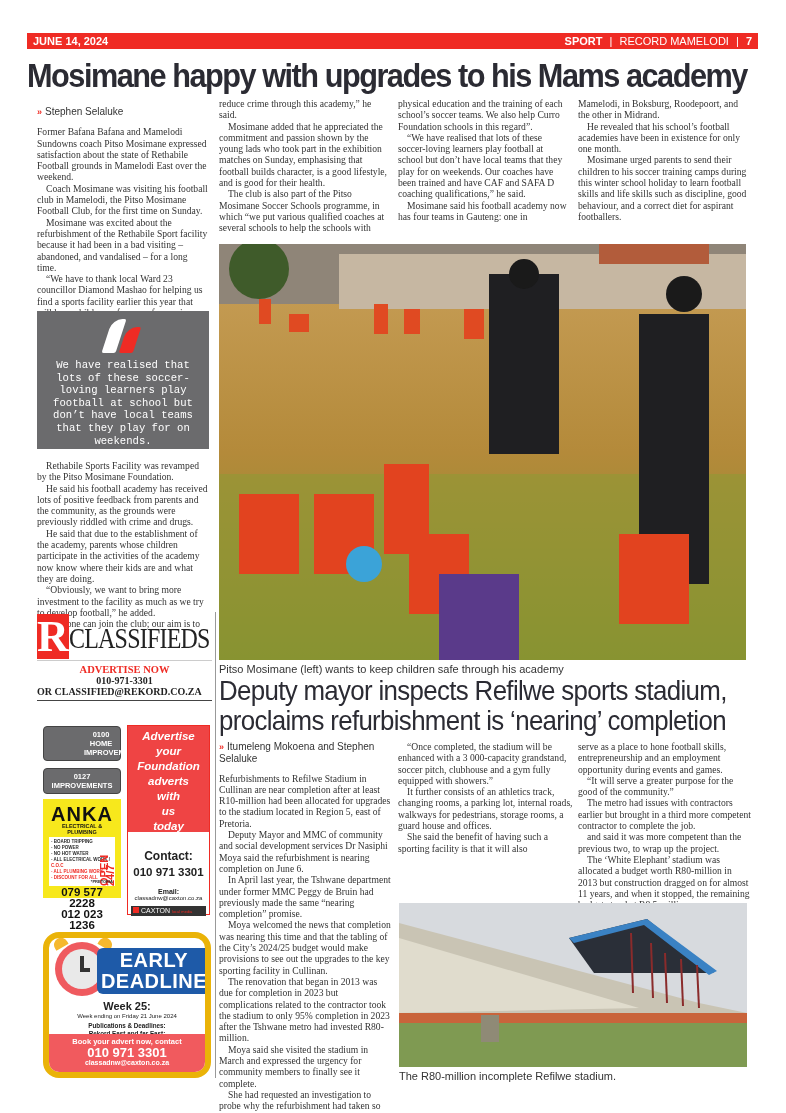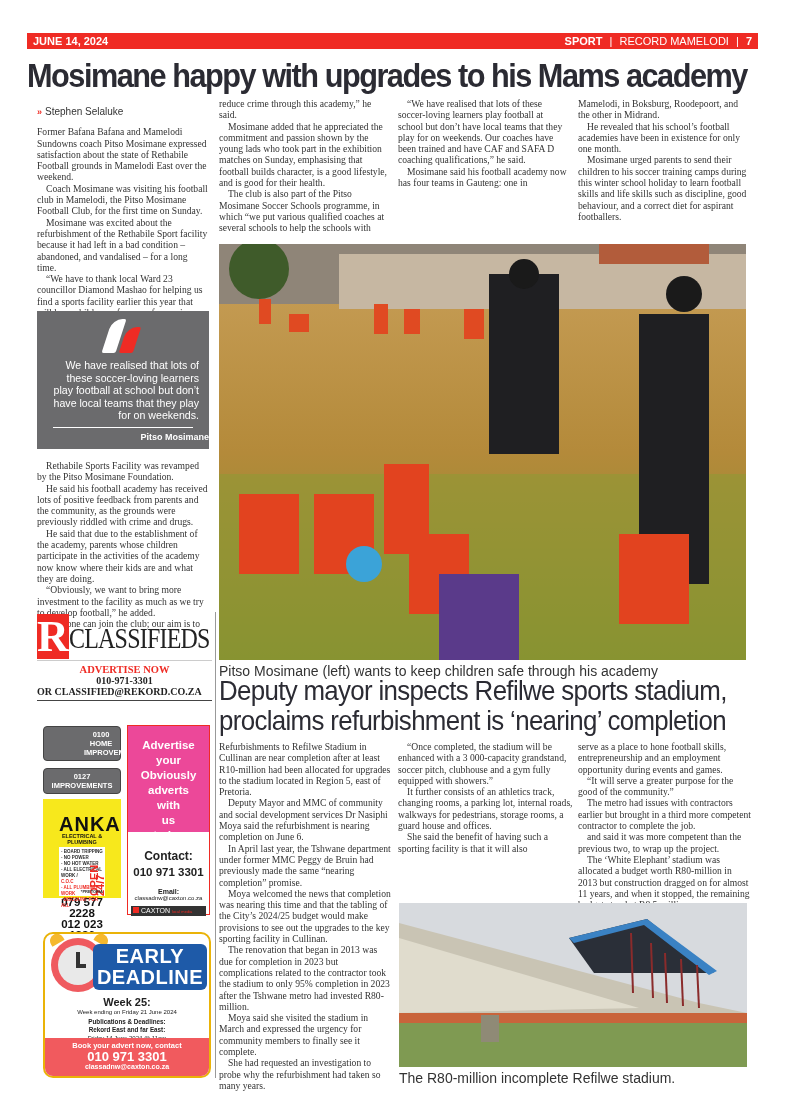--- a/index.html
+++ b/index.html
@@ -13,65 +13,65 @@
 
   .headline1 { position: absolute; left: 27px; top: 56px; width: 740px; font-family: "Liberation Sans", sans-serif; font-weight: bold;
     font-size: 33px; line-height: 40px; color: #2b2b33; letter-spacing: -1.6px; transform: scaleX(0.93); transform-origin: left; white-space: nowrap; }
 
   .col { position: absolute; font-size: 9.6px; line-height: 11.3px; color: #333; text-align: left; }
   .col p { text-indent: 9px; }
   .col p.first { text-indent: 0; }
   .byline { font-family: "Liberation Sans", sans-serif; font-size: 10px; color: #333; margin-bottom: 8px; }
   .byline .arrows { color: #ef2b24; font-weight: bold; margin-right: 3px; font-size: 9px; }
 
-  .quote-box { position: absolute; left: 37px; top: 311px; width: 172px; height: 138px; background: #6b6b6d; color: #fff; text-align: right; font-family: Liberation Sans, sans-serif; }
+  .quote-box { position: absolute; left: 37px; top: 311px; width: 172px; height: 138px; background: #6b6b6d; color: #fff; text-align: center; font-family: Liberation Mono, monospace; }
   .quote-mark { position: relative; margin: 8px auto 4px; width: 36px; height: 36px; }
   .quote-mark .w { position: absolute; left: 2px; top: 0; width: 14px; height: 34px; background: #fff; transform: skewX(-18deg); border-radius: 10px 2px 2px 2px; }
   .quote-mark .r { position: absolute; left: 18px; top: 8px; width: 14px; height: 26px; background: #ef2b24; transform: skewX(-18deg); border-radius: 10px 2px 2px 2px; }
   .quote-text { font-size: 10.6px; line-height: 12.6px; padding: 0 10px; }
   .quote-rule { width: 140px; height: 1px; background: #fff; margin: 5px auto 4px; }
   .quote-author { font-size: 9px; font-weight: bold; }
 
   .photo1 { position: absolute; left: 219px; top: 244px; width: 527px; height: 416px; overflow: hidden; background: #b58d3e; }
-  .caption { position: absolute; font-family: "Liberation Sans", sans-serif; font-size: 14px; color: #333; }
+  .caption { position: absolute; font-family: "Liberation Sans", sans-serif; font-size: 11px; color: #333; }
 
   .headline2 { position: absolute; left: 219px; top: 676px; width: 540px; font-family: "Liberation Sans", sans-serif; font-size: 27.5px; line-height: 30px; color: #2b2b33; letter-spacing: -0.7px; transform: scaleX(0.94); transform-origin: left; white-space: nowrap; }
 
   .photo2 { position: absolute; left: 399px; top: 903px; width: 348px; height: 164px; overflow: hidden; background: #d6d9dc; }
 
   
   .classifieds { position: absolute; left: 37px; top: 612px; width: 175px; }
   .cl-head { display: flex; align-items: stretch; height: 49px; border-bottom: 1px solid #ccc; }
   .cl-r { width: 38px; height: 45px; background: #ef2b24; color: #fff; font-family: "Liberation Serif", serif; font-weight: bold; font-size: 44px; line-height: 45px; text-align: center; margin-top: 2px; }
   .cl-word { font-family: "Liberation Serif", serif; font-size: 30px; line-height: 52px; color: #222; letter-spacing: -1px; transform: scaleX(0.8); transform-origin: left; white-space: nowrap; }
   .cl-adv { text-align: center; font-family: "Liberation Serif", serif; font-weight: bold; color: #ef2b24; font-size: 10.5px; margin-top: 3px; }
   .cl-phone { text-align: center; font-family: "Liberation Serif", serif; font-weight: bold; font-size: 10px; color: #222; }
   .cl-email { text-align: left; font-family: "Liberation Serif", serif; font-weight: bold; font-size: 10px; color: #222; padding-bottom: 3px; border-bottom: 1px solid #444; }
 
   .cat-btn { position: absolute; width: 78px; background: #6b6b6d; color: #fff; border-radius: 4px; border: 1px solid #444; font-family: "Liberation Sans", sans-serif; font-size: 7.5px; line-height: 9px; text-align: center; padding: 3px 2px; font-weight: bold; }
 
-  .anka { position: absolute; left: 43px; top: 799px; width: 78px; height: 99px; background: #f7e81c; padding: 16px; font-family: "Liberation Sans", sans-serif; }
+  .anka { position: absolute; left: 43px; top: 799px; width: 78px; height: 99px; background: #f7e81c; padding: 6px; font-family: "Liberation Sans", sans-serif; }
   .anka-title { font-size: 20px; font-weight: bold; color: #111; text-align: center; line-height: 18px; letter-spacing: 1px; }
   .anka-sub { font-size: 5.5px; font-weight: bold; text-align: center; color: #111; }
   .anka-list { background: #fff; margin-top: 2px; height: 49px; position: relative; padding: 2px; font-size: 4.5px; line-height: 6px; font-weight: bold; }
   .anka-list .red { color: #ef2b24; }
   .anka-open { position: absolute; right: 2px; top: 4px; writing-mode: vertical-rl; transform: rotate(180deg); color: #ef2b24; font-weight: bold; font-size: 11px; }
   .anka-phones { font-size: 11.5px; font-weight: bold; line-height: 11px; text-align: center; color: #111; margin-top: 1px; }
 
   .adv-box { position: absolute; left: 127px; top: 725px; width: 83px; height: 190px; border: 1px solid #ef2b24; background: #fff; font-family: "Liberation Sans", sans-serif; text-align: center; }
-  .adv-red { background: #ec4899; color: #fff; font-weight: bold; font-size: 11.5px; line-height: 15px; padding: 12px 2px; height: 106px; }
+  .adv-red { background: #ef4444; color: #fff; font-weight: bold; font-size: 11.5px; line-height: 15px; padding: 3px 2px; height: 106px; font-style: italic; }
   .adv-contact { font-weight: bold; font-size: 12px; margin-top: 17px; color: #222; }
   .adv-phone { font-weight: bold; font-size: 11.5px; color: #222; margin-top: 3px; }
   .adv-elabel { font-weight: bold; font-size: 7px; margin-top: 10px; color: #222; }
   .adv-email { font-size: 6px; color: #222; }
   .caxton { margin: 5px 3px 0; height: 10px; background: #333; color: #fff; font-size: 7px; line-height: 10px; text-align: left; padding-left: 2px; }
   .caxton .logo { display: inline-block; width: 6px; height: 6px; background: #ef2b24; margin-right: 2px; }
   .caxton .sm { font-size: 4px; color: #ef2b24; }
 
-  .deadline { position: absolute; left: 43px; top: 932px; width: 168px; height: 146px; border: 2px solid #eab308; border-radius: 10px; overflow: hidden; font-family: "Liberation Sans", sans-serif; background: #fff; }
+  .deadline { position: absolute; left: 43px; top: 932px; width: 168px; height: 146px; border: 6px solid #eab308; border-radius: 16px; overflow: hidden; font-family: "Liberation Sans", sans-serif; background: #fff; }
   .dl-clock { position: absolute; left: 6px; top: 4px; width: 54px; height: 54px; border-radius: 50%; background: #ef5a5f; }
   .dl-clock .face { position: absolute; left: 7px; top: 7px; width: 40px; height: 40px; border-radius: 50%; background: #e9e9e9; }
   .dl-clock .hand1 { position: absolute; left: 25px; top: 14px; width: 4px; height: 15px; background: #333; }
   .dl-clock .hand2 { position: absolute; left: 25px; top: 26px; width: 10px; height: 4px; background: #333; }
   .dl-bell1, .dl-bell2 { position: absolute; top: 0; width: 14px; height: 10px; background: #f5b82e; border-radius: 10px 10px 0 0; }
   .dl-bell1 { left: 4px; transform: rotate(-30deg); }
   .dl-bell2 { left: 50px; transform: rotate(30deg); }
   .dl-banner { position: absolute; left: 48px; top: 10px; width: 114px; height: 46px; background: #1e5aa8; border-radius: 6px; color: #fff; font-weight: bold; text-align: center; font-size: 20px; line-height: 21px; padding-top: 2px; letter-spacing: 0.5px; }
   .dl-body { position: absolute; top: 62px; left: 0; width: 100%; text-align: center; color: #222; }
   .dl-week { font-weight: bold; font-size: 11px; }
@@ -97,21 +97,21 @@
     <span>7</span>
   </span>
 </div>
 
 <h1 class="headline1">Mosimane happy with upgrades to his Mams academy</h1>
 
 <div class="col" style="left:37px; top:106px; width:172px;">
   <div class="byline"><span class="arrows">»</span><span>Stephen Selaluke</span></div>
   <p class="first">Former Bafana Bafana and Mamelodi Sundowns coach Pitso Mosimane expressed satisfaction about the state of Rethabile Football grounds in Mamelodi East over the weekend.</p>
   <p>Coach Mosimane was visiting his football club in Mamelodi, the Pitso Mosimane Football Club, for the first time on Sunday.</p>
-  <p>Mosimane was excited about the refurbishment of the Rethabile Sport facility because it had left in a bad condition – abandoned, and vandalised – for a long time.</p>
+  <p>Mosimane was excited about the refurbishment of the Rethabile Sport facility because it had been in a bad visiting – abandoned, and vandalised – for a long time.</p>
   <p>“We have to thank local Ward 23 councillor Diamond Mashao for helping us find a sports facility earlier this year that will keep children safe, away from crime and drugs and a place where parents will always know where their children are at all times.”</p>
 </div>
 
 <div class="quote-box">
   <div class="quote-mark">
       <div class="w"></div>
       <div class="r"></div>
     </div>
   <div class="quote-text">We have realised that lots of these soccer-loving learners play football at school but don’t have local teams that they play for on weekends.</div>
   <div class="quote-rule"></div>
@@ -125,20 +125,21 @@
   <p>“Obviously, we want to bring more investment to the facility as much as we try to develop football,” he added.</p>
   <p>“Anyone can join the club; our aim is to</p>
 </div>
 
 <div class="col" style="left:219px; top:98px; width:172px;">
   <p class="first">reduce crime through this academy,” he said.</p>
   <p>Mosimane added that he appreciated the commitment and passion shown by the young lads who took part in the exhibition matches on Sunday, emphasising that football builds character, is a good lifestyle, and is good for their health.</p>
   <p>The club is also part of the Pitso Mosimane Soccer Schools programme, in which “we put various qualified coaches at several schools to help the schools with</p>
 </div>
 <div class="col" style="left:398px; top:98px; width:172px;">
+  <p class="first">physical education and the training of each school’s soccer teams. We also help Curro Foundation schools in this regard”.</p>
   <p>“We have realised that lots of these soccer-loving learners play football at school but don’t have local teams that they play for on weekends. Our coaches have been trained and have CAF and SAFA D coaching qualifications,” he said.</p>
   <p>Mosimane said his football academy now has four teams in Gauteng: one in</p>
 </div>
 <div class="col" style="left:578px; top:98px; width:172px;">
   <p class="first">Mamelodi, in Boksburg, Roodepoort, and the other in Midrand.</p>
   <p>He revealed that his school’s football academies have been in existence for only one month.</p>
   <p>Mosimane urged parents to send their children to his soccer training camps during this winter school holiday to learn football skills and life skills such as discipline, good behaviour, and a correct diet for aspirant footballers.</p>
 </div>
 
 <div class="photo1">
@@ -179,20 +180,21 @@
   </svg>
 </div>
 <div class="caption" style="left:219px; top:663px;">Pitso Mosimane (left) wants to keep children safe through his academy</div>
 
 <div class="headline2">
   <div>Deputy mayor inspects Refilwe sports stadium,</div>
   <div>proclaims refurbishment is ‘nearing’ completion</div>
 </div>
 
 <div class="col" style="left:219px; top:741px; width:172px;">
+  <div class="byline"><span class="arrows">»</span><span>Itumeleng Mokoena and Stephen Selaluke</span></div>
   <p class="first">Refurbishments to Refilwe Stadium in Cullinan are near completion after at least R10-million had been allocated for upgrades to the stadium located in Region 5, east of Pretoria.</p>
   <p>Deputy Mayor and MMC of community and social development services Dr Nasiphi Moya said the refurbishment is nearing completion on June 6.</p>
   <p>In April last year, the Tshwane department under former MMC Peggy de Bruin had previously made the same “nearing completion” promise.</p>
   <p>Moya welcomed the news that completion was nearing this time and that the tabling of the City’s 2024/25 budget would make provisions to see out the upgrades to the key sporting facility in Cullinan.</p>
   <p>The renovation that began in 2013 was due for completion in 2023 but complications related to the contractor took the stadium to only 95% completion in 2023 after the Tshwane metro had invested R80-million.</p>
   <p>Moya said she visited the stadium in March and expressed the urgency for community members to finally see it complete.</p>
   <p>She had requested an investigation to probe why the refurbishment had taken so many years.</p>
 </div>
 <div class="col" style="left:398px; top:741px; width:175px;">
   <p>“Once completed, the stadium will be enhanced with a 3 000-capacity grandstand, soccer pitch, clubhouse and a gym fully equipped with showers.”</p>
@@ -266,21 +268,21 @@
   <div class="anka-phones">
     <div>079 577 2228</div>
     <div>012 023 1236</div>
   </div>
 </div>
 
 <div class="adv-box">
   <div class="adv-red">
     <div>Advertise</div>
     <div>your</div>
-    <div>Obviously</div>
+    <div>Foundation</div>
     <div>adverts</div>
     <div>with</div>
     <div>us</div>
     <div>today</div>
   </div>
   <div class="adv-contact">Contact:</div>
   <div class="adv-phone">010 971 3301</div>
   <div class="adv-elabel">Email:</div>
   <div class="adv-email">classadnw@caxton.co.za</div>
   <div class="caxton"><span class="logo"></span><span>CAXTON</span> <span class="sm">local media</span></div>

